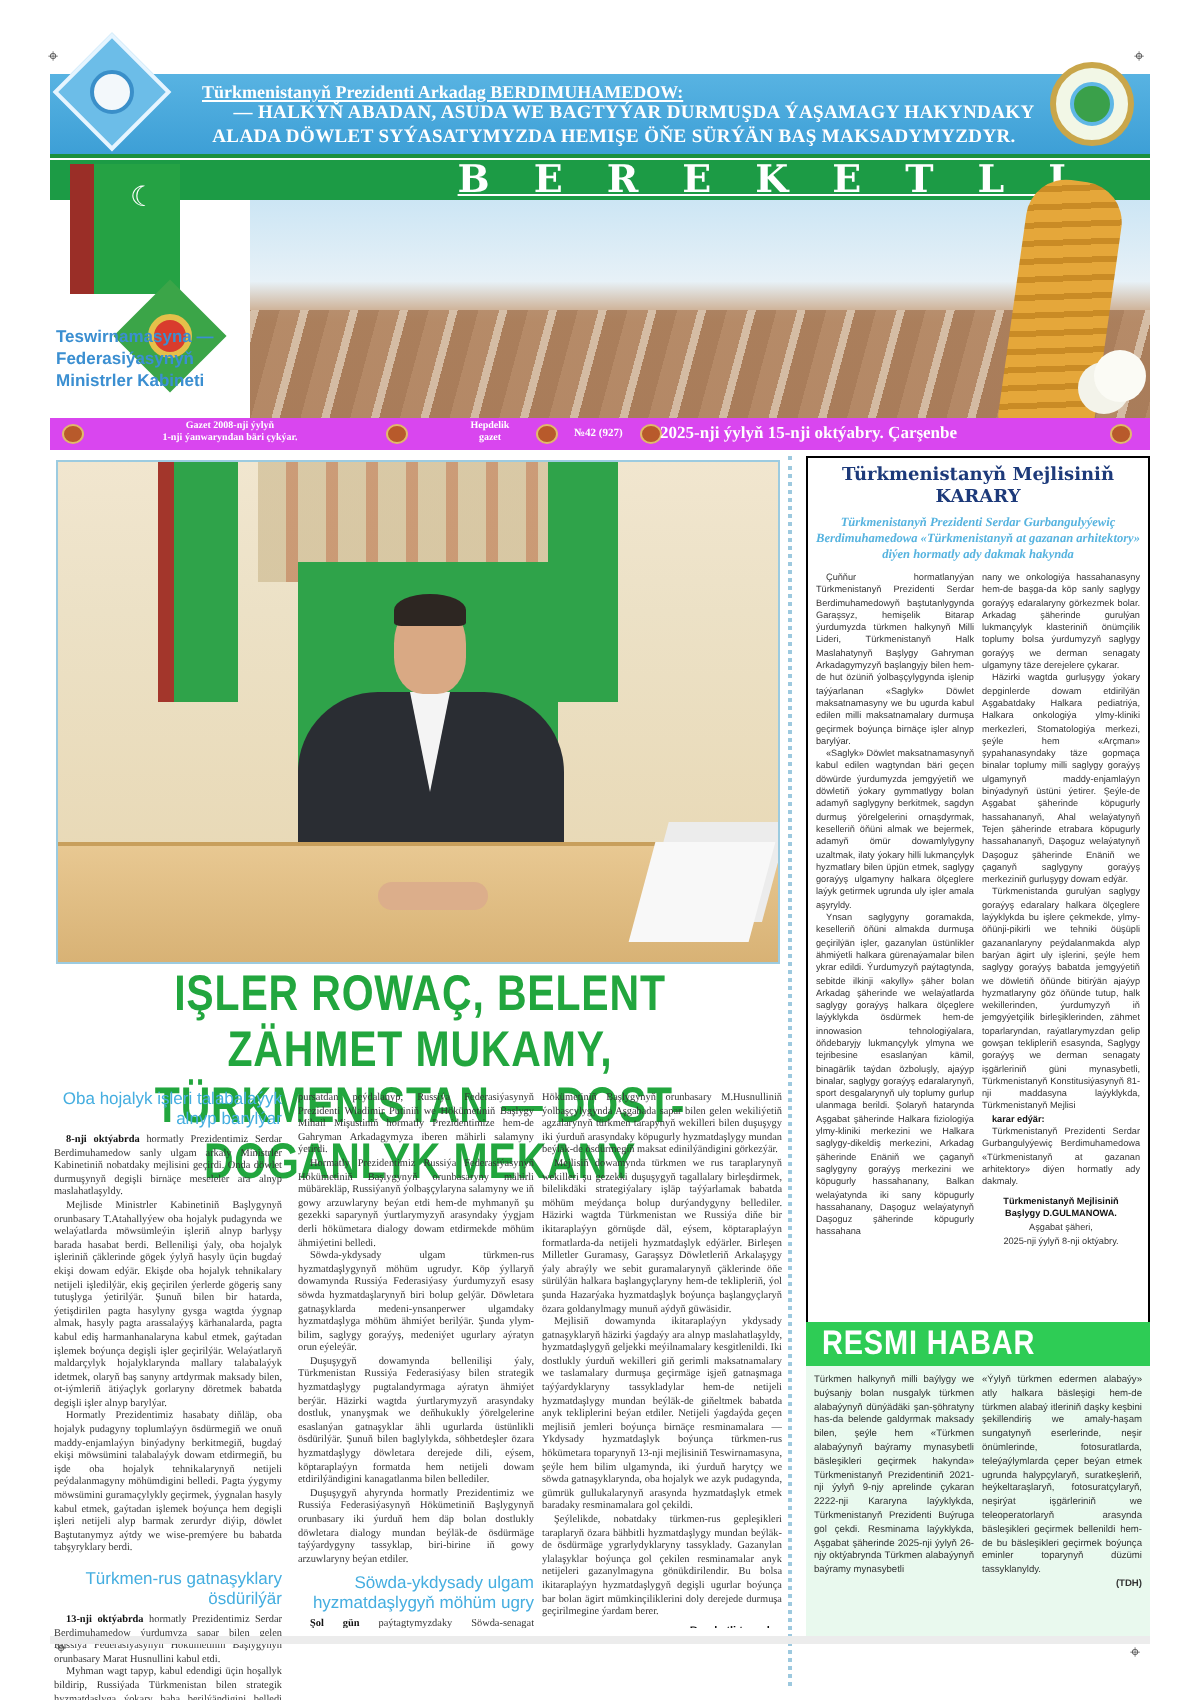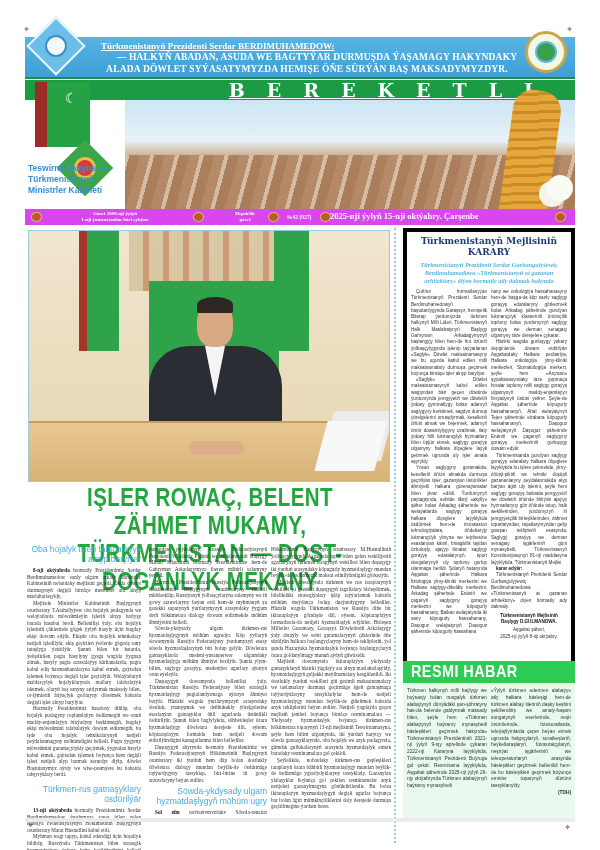--- a/index.html
+++ b/index.html
@@ -70,21 +70,21 @@
   
   .col { position: absolute; font-size: 5.2px; line-height: 6.6px; text-align: justify; color: #333; }
   .col p { text-indent: 6px; margin-bottom: 0; }
   .subhead { color: #45aee0; font-family: "Liberation Sans", sans-serif; text-align: right; font-size: 8.5px; line-height: 10px; margin: 3px 0 3px; }
   .col b { color: #111; }
   .sig { text-align: right; font-family: "Liberation Sans", sans-serif; font-weight: bold; font-size: 5.5px; margin-top: 3px; color: #111; }
 
   .dotted-divider { position: absolute; left: 394px; top: 228px; width: 4px; height: 615px; border-left: 2px dotted #9dc9df; }
 
   
-  .resolution { position: absolute; left: 403px; top: 228px; width: 172px; height: 446px; border: 4px solid #000000; background: #fff; padding: 4px 4px; }
+  .resolution { position: absolute; left: 403px; top: 228px; width: 172px; height: 446px; border: 1px solid #000000; background: #fff; padding: 4px 4px; }
   .res-title { text-align: center; font-family: "DejaVu Serif", serif; font-weight: bold; color: #1d3a7a; font-size: 9px; line-height: 11px; }
   .res-sub { text-align: center; font-style: italic; font-weight: bold; color: #56b3df; font-size: 6.3px; line-height: 8px; margin: 3px 0 4px; }
   .res-cols { display: flex; gap: 4px; font-family: "Liberation Sans", sans-serif; font-size: 4.6px; line-height: 6.3px; color: #333; text-align: justify; }
   .res-cols > div { flex: 1; }
   .res-cols p { text-indent: 5px; }
   .res-sign { text-align: center; font-weight: bold; margin-top: 3px; color: #111; }
   .res-place { text-align: center; margin-top: 1px; }
 
   
   .habar-bar { position: absolute; left: 403px; top: 661px; width: 172px; height: 22px; background: #2ecc55; }
@@ -100,37 +100,37 @@
 <body>
 
 <div class="reg" style="left:24px;top:24px;">⌖</div>
 <div class="reg" style="left:567px;top:24px;">⌖</div>
 <div class="reg" style="left:28px;top:820px;">⌖</div>
 <div class="reg" style="left:565px;top:822px;">⌖</div>
 
 <div class="quote-banner">
   <div class="emblem emblem-left"></div>
   <div class="emblem emblem-right"></div>
-  <div class="q-line1">Türkmenistanyň Prezidenti Serdar BERDIMUHAMEDOW:</div>
+  <div class="q-line1">Türkmenistanyň Prezidenti Arkadag BERDIMUHAMEDOW:</div>
   <div class="q-line2">— HALKYŇ ABADAN, ASUDA WE BAGTYÝAR DURMUŞDA ÝAŞAMAGY HAKYNDAKY</div>
   <div class="q-line3">ALADA DÖWLET SYÝASATYMYZDA HEMIŞE ÖŇE SÜRÝÄN BAŞ MAKSADYMYZDYR.</div>
 </div>
 
 <div class="masthead">
   <div class="field-rows"></div>
   <div class="white-corner"></div>
   <div class="bereketli-bar"></div>
   <div class="bereketli">BEREKETLI</div>
   <div class="flag"></div>
   <div class="coat"></div>
   <div class="wheat"></div>
   <div class="cotton"></div>
   <div class="founder">
     <div>Teswirnamasyna —</div>
-    <div>Türkmenistanyň</div>
+    <div>Federasiýasynyň</div>
     <div>Ministrler Kabineti</div>
   </div>
 </div>
 
 <div class="info-strip">
   <div class="orn" style="left:6px"></div>
   <div class="t" style="left:50px;width:80px;">
     <div>Gazet 2008-nji ýylyň</div>
     <div>1-nji ýanwaryndan bäri çykýar.</div>
   </div>

